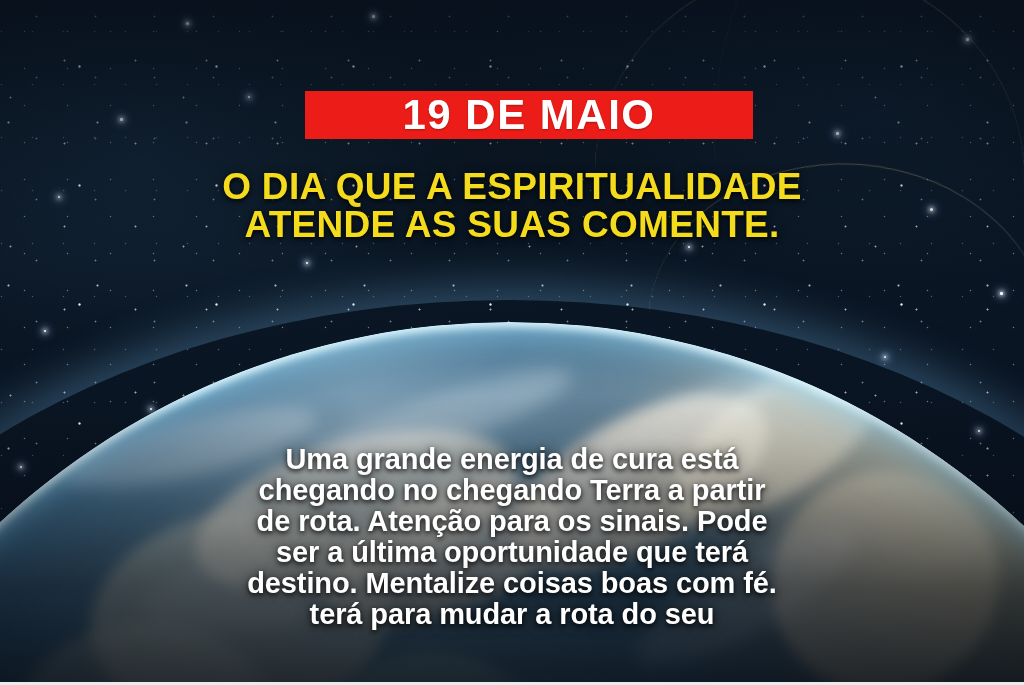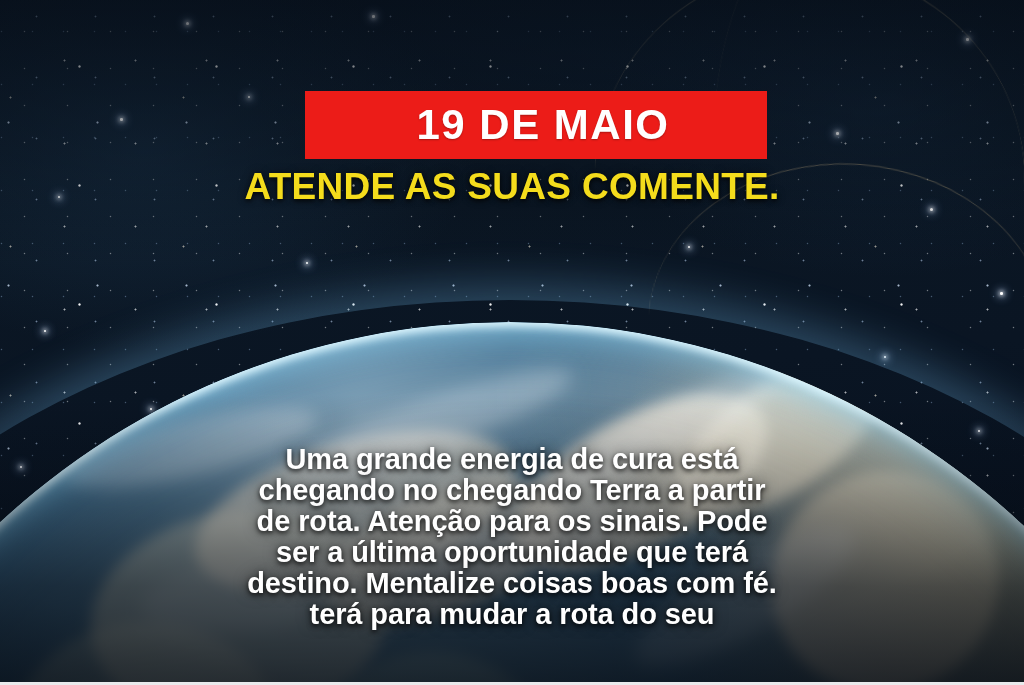--- a/index.html
+++ b/index.html
@@ -171,26 +171,25 @@
   }
 
   
   .content { position: absolute; inset: 0; }
 
   .date-banner {
     position: absolute;
     left: 305px;
     top: 91px;
     width: 448px;
-    height: 68px;
+    height: 48px;
     background: #ec1c18;
     display: flex;
     align-items: center;
     justify-content: center;
-    padding-left: 14px;
   }
   .date-banner span {
     color: #ffffff;
     font-size: 42px;
     font-weight: bold;
     letter-spacing: 1.5px;
     line-height: 1;
     white-space: nowrap;
     text-shadow: 0 1px 2px rgba(0,0,0,0.28);
   }
@@ -315,20 +314,21 @@
   <div class="scrim-top"></div>
   <div class="scrim-bottom"></div>
 
   <div class="content">
 
     <div class="date-banner">
       <span>19 DE MAIO</span>
     </div>
 
     <div class="headline">
+      <span class="l1">O DIA QUE A ESPIRITUALIDADE</span>
       <span class="l2">ATENDE AS SUAS COMENTE.</span>
     </div>
 
     <div class="body-copy">
       <span>Uma grande energia de cura está</span>
       <span>chegando no chegando Terra a partir</span>
       <span>de rota. Atenção para os sinais. Pode</span>
       <span>ser a última oportunidade que terá</span>
       <span>destino. Mentalize coisas boas com fé.</span>
       <span>terá para mudar a rota do seu</span>

